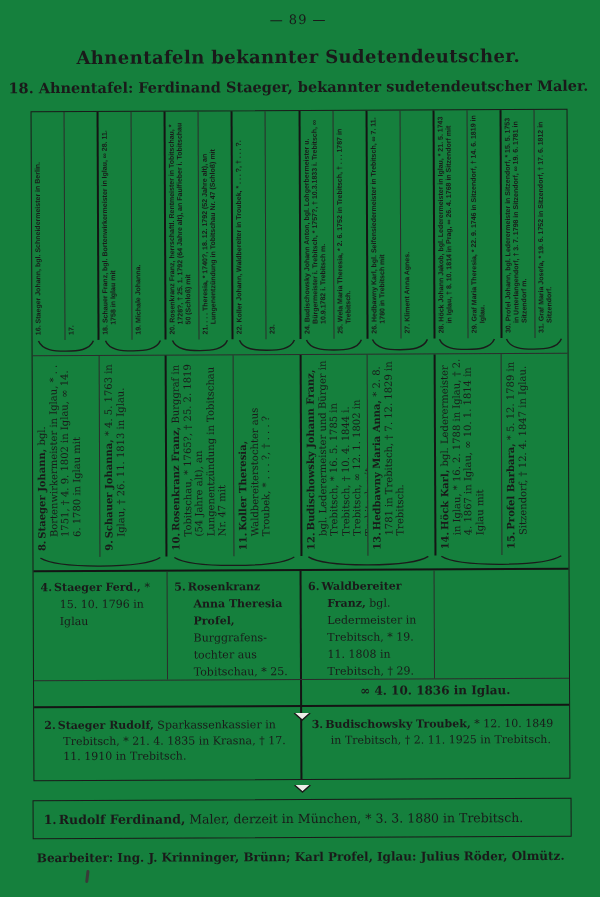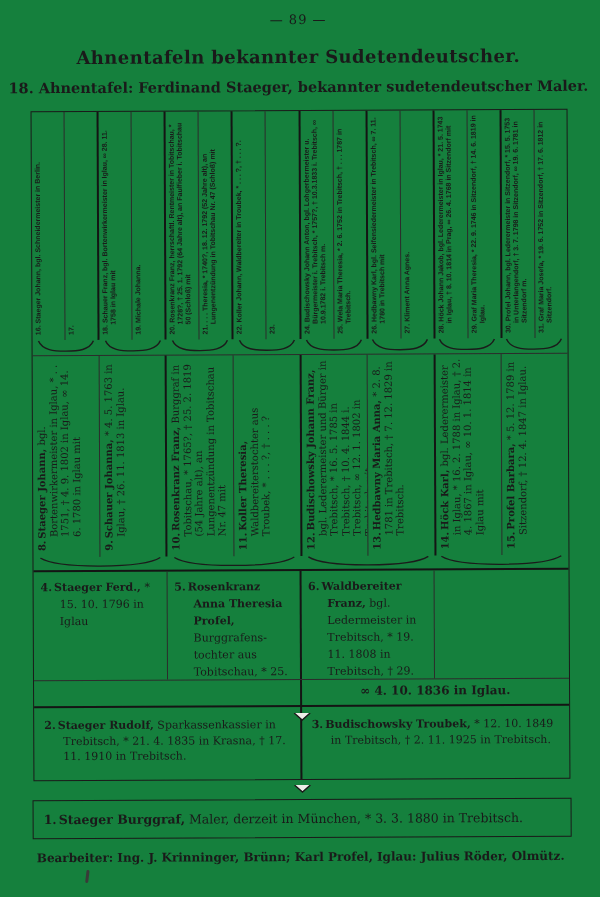--- a/index.html
+++ b/index.html
@@ -261,21 +261,21 @@
       <div class="c2">
             <div class="entry"><span class="gnum">3.</span><span class="gname">Budischowsky Troubek,</span><span> * 12. 10. 1849 in Trebitsch, † 2. 11. 1925 in Trebitsch.</span></div>
           </div>
       <div class="notch bot"><svg viewBox="0 0 18 8">
               <path d="M1,0 L9,7 L17,0" fill="#edeee8" stroke="#1a1a1a" stroke-width="1.4"></path>
             </svg></div>
     </div>
   </div>
 
   <div class="subject">
-    <div class="entry"><span class="gnum">1.</span><span class="gname">Staeger Burggraf,</span><span> Maler, derzeit in München, * 3. 3. 1880 in Trebitsch.</span></div>
+    <div class="entry"><span class="gnum">1.</span><span class="gname">Rudolf Ferdinand,</span><span> Maler, derzeit in München, * 3. 3. 1880 in Trebitsch.</span></div>
   </div>
 
   <div class="compilers">Bearbeiter: Ing. J. Krinninger, Brünn; Karl Profel, Iglau: Julius Röder, Olmütz.</div>
 
   <div class="artifact"></div>
 
 </div>
 </div>
 
 </body></html>

